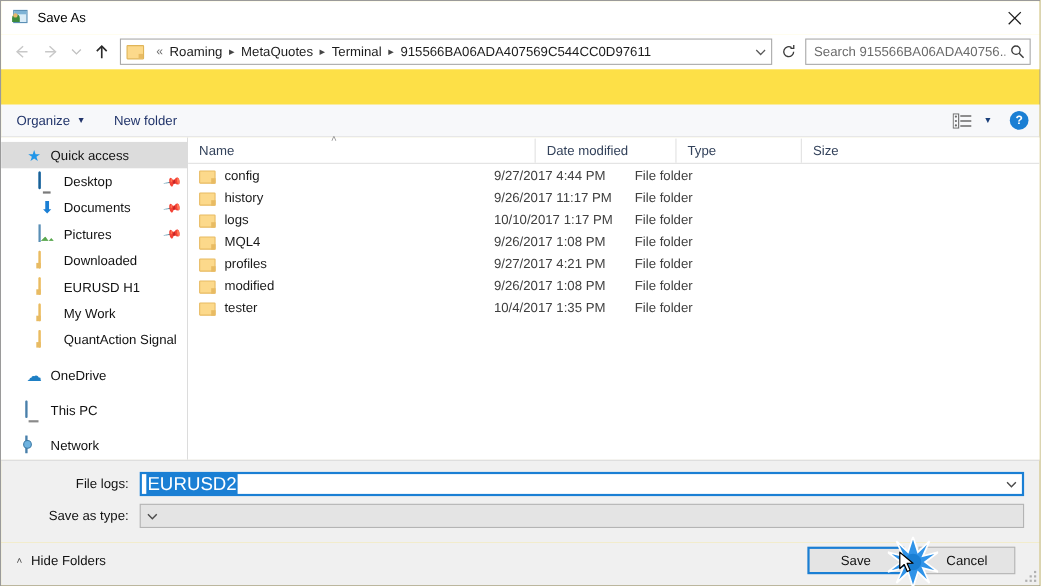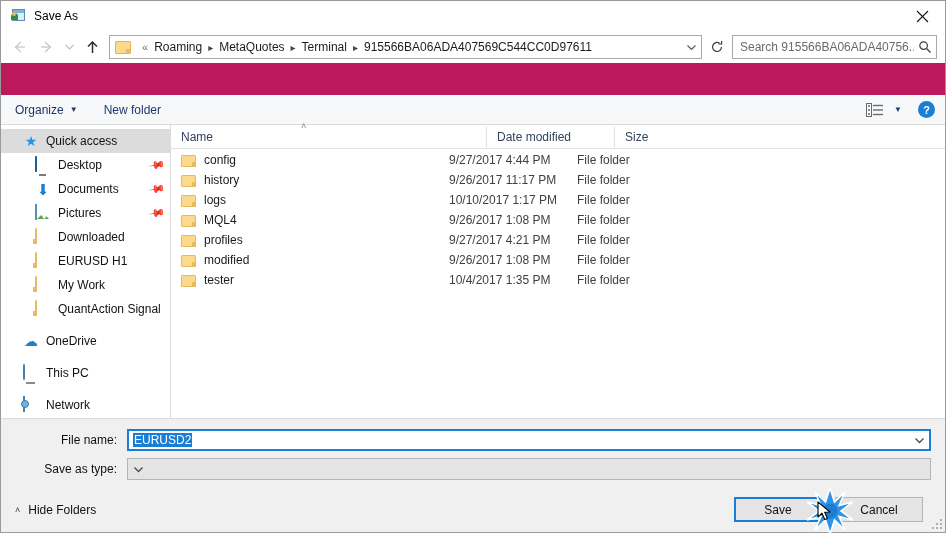--- a/index.html
+++ b/index.html
@@ -11,21 +11,21 @@
     font-size: 12px;
     color: #000;
     background: #ffffff;
     overflow: hidden;
   }
 
   .dialog {
     position: relative;
     width: 946px;
     height: 533px;
-    background: #be185d;
+    background: #fde047;
     border: 1px solid #9a9a9a;
     display: flex;
     flex-direction: column;
   }
 
   
   .titlebar {
     height: 30px;
     min-height: 30px;
     display: flex;
@@ -430,21 +430,21 @@
     border: 2px solid #1a7fd4;
     background: #ffffff;
   }
   .combo.plain {
     border: 1px solid #b4b4b4;
     background: #e4e4e4;
   }
   .combo-value {
     flex: 1 1 auto;
     padding-left: 4px;
-    font-size: 12px;
+    font-size: 17px;
     color: #111;
     white-space: nowrap;
     overflow: hidden;
   }
   .combo-value .sel {
     background: #1a7fd4;
     color: #ffffff;
     padding: 1px 1px;
   }
   .combo-arrow {
@@ -707,20 +707,23 @@
 
     <div class="filelist">
       <div class="col-head">
         <div class="col col-name">
           <span>Name</span>
           <span class="sort-caret">˄</span>
         </div>
         <div class="col col-date">
           <span>Date modified</span>
         </div>
+        <div class="col col-type">
+          <span>Type</span>
+        </div>
         <div class="col col-size">
           <span>Size</span>
         </div>
       </div>
 
       <div class="rows">
         <div class="row">
           <span class="cell-name">
             <span class="ic-folder"></span>
             <span>config</span>
@@ -782,21 +785,21 @@
           <span class="cell-date">10/4/2017 1:35 PM</span>
           <span class="cell-type">File folder</span>
           <span class="cell-size"></span>
         </div>
       </div>
     </div>
   </div>
 
   <div class="formarea">
     <div class="formrow">
-      <span class="formlabel">File name:</span>
+      <span class="formlabel">File logs:</span>
       <div class="combo focused">
         <span class="combo-value"><span class="sel">EURUSD2</span></span>
         <span class="combo-arrow">
           <svg width="11" height="7" viewBox="0 0 11 7">
             <path d="M1.5 1.5 L5.5 5.5 L9.5 1.5" fill="none" stroke="#4a4a4a" stroke-width="1.3"></path>
           </svg>
         </span>
       </div>
     </div>
     <div class="formrow">

